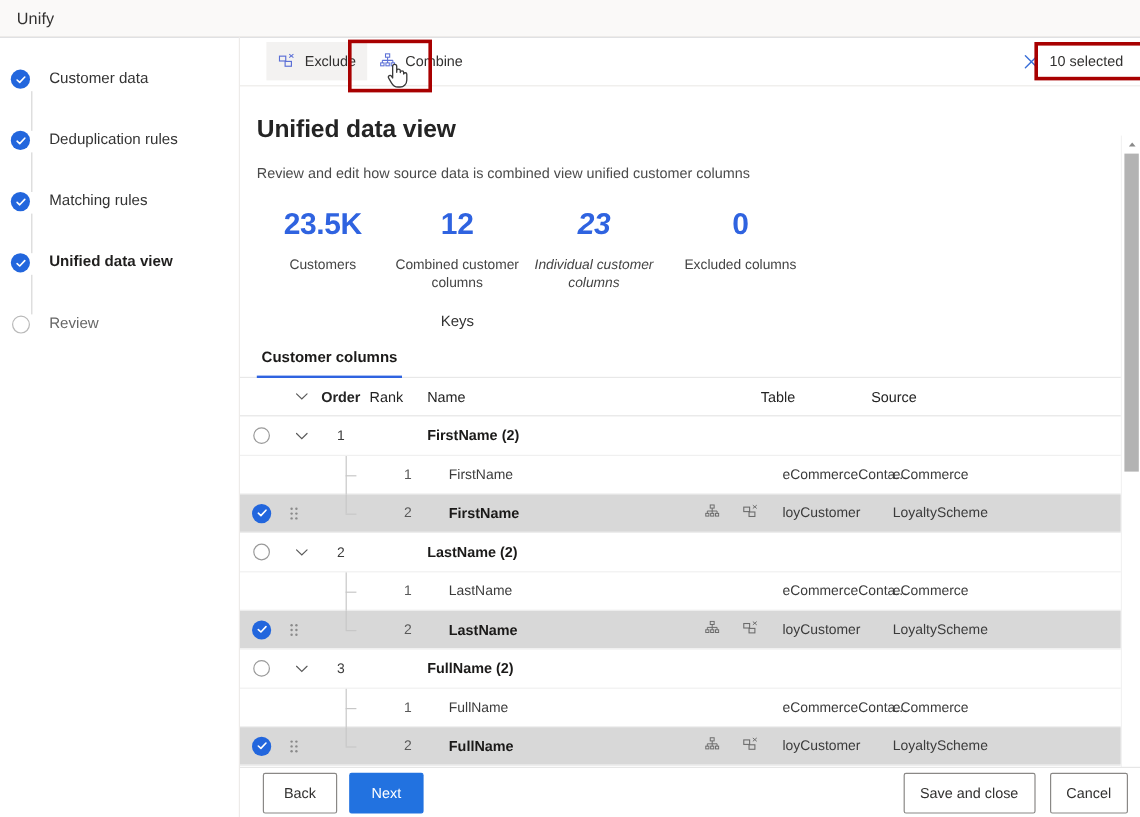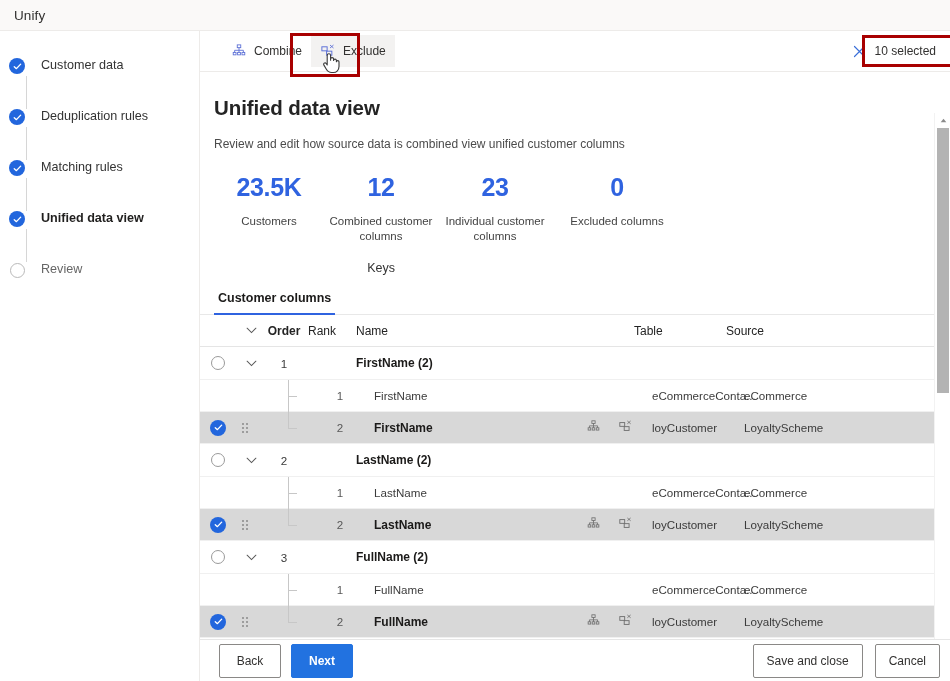--- a/index.html
+++ b/index.html
@@ -146,21 +146,21 @@
   }
 
   
   .kpis {
     display: flex;
     padding: 22px 0 0 14px;
   }
   .kpi { text-align: center; }
   .kpi:nth-child(1) { width: 110px; }
   .kpi:nth-child(2) { width: 114px; }
-  .kpi:nth-child(3) { width: 114px; }
+  .kpi:nth-child(3) { width: 114px; font-style: italic; }
   .kpi:nth-child(4) { width: 130px; }
   .kpi-val {
     font-size: 25px;
     font-weight: bold;
     color: #2f63e0;
     line-height: 29px;
     letter-spacing: -.3px;
   }
   .kpi-lbl {
     font-size: 11.5px;
@@ -278,21 +278,21 @@
     display: inline-flex; align-items: center; justify-content: center;
     border: 1px solid #8a8886;
     background: #ffffff;
     color: #323130;
     border-radius: 2px;
     padding: 16px 13px;
     cursor: default;
     white-space: nowrap;
   }
   .btn.primary {
-    background: #2272e0; border-color: #2272e0; color: #ffffff; font-weight: bold;
+    background: #2272e0; border-color: #2272e0; color: #ffffff;
   }
   .spacer { flex: 1; }
   .gap8 { width: 10px; }
   .gap12 { width: 12px; }
 
   
   .vscroll {
     position: absolute; right: 0; top: 41px;
     width: 16px; height: 609px;
     background: #ffffff;
@@ -391,43 +391,43 @@
       <div class="step-marker">
         <div class="dot-open"></div>
       </div>
       <div class="step-label pending">Review</div>
     </div>
   </div>
 
   <div class="panel">
 
     <div class="cmdbar">
+
+      <div class="cmd-btn hovered">
+        <span class="cmd-ico">
+          <svg width="14" height="14" viewBox="0 0 16 16">
+            <rect x="1" y="3.2" width="6" height="4.6" fill="none" stroke="#5b6fd6" stroke-width="1.1"></rect>
+            <rect x="6.4" y="8.2" width="6" height="4.6" fill="none" stroke="#5b6fd6" stroke-width="1.1"></rect>
+            <path d="M10.3 1.2 L14.3 4.6 M14.3 1.2 L10.3 4.6" stroke="#5b6fd6" stroke-width="1" fill="none"></path>
+          </svg>
+        </span>
+        <span>Exclude</span>
+      </div>
 
       <div class="cmd-btn">
         <span class="cmd-ico">
           <svg width="14" height="14" viewBox="0 0 16 16">
             <rect x="6" y="1" width="4" height="3.2" fill="none" stroke="#5b6fd6" stroke-width="1"></rect>
             <path d="M8 4.2 L8 7.2 M3 7.2 L13 7.2 M3 7.2 L3 9.6 M13 7.2 L13 9.6 M8 7.2 L8 9.6" stroke="#5b6fd6" stroke-width="1" fill="none"></path>
             <rect x="1.4" y="9.6" width="3.2" height="2.8" fill="none" stroke="#5b6fd6" stroke-width="1"></rect>
             <rect x="6.4" y="9.6" width="3.2" height="2.8" fill="none" stroke="#5b6fd6" stroke-width="1"></rect>
             <rect x="11.4" y="9.6" width="3.2" height="2.8" fill="none" stroke="#5b6fd6" stroke-width="1"></rect>
           </svg>
         </span>
         <span>Combine</span>
-      </div>
-
-      <div class="cmd-btn hovered">
-        <span class="cmd-ico">
-          <svg width="14" height="14" viewBox="0 0 16 16">
-            <rect x="1" y="3.2" width="6" height="4.6" fill="none" stroke="#5b6fd6" stroke-width="1.1"></rect>
-            <rect x="6.4" y="8.2" width="6" height="4.6" fill="none" stroke="#5b6fd6" stroke-width="1.1"></rect>
-            <path d="M10.3 1.2 L14.3 4.6 M14.3 1.2 L10.3 4.6" stroke="#5b6fd6" stroke-width="1" fill="none"></path>
-          </svg>
-        </span>
-        <span>Exclude</span>
       </div>
 
       <div class="selected-pill">
         <span class="x-ico">
           <svg width="13" height="13" viewBox="0 0 14 14">
               <path d="M1.6 1.6 L12.4 12.4 M12.4 1.6 L1.6 12.4" stroke="#3a6fd8" stroke-width="1.25" stroke-linecap="round"></path>
             </svg>
         </span>
         <span>10 selected</span>
       </div>

